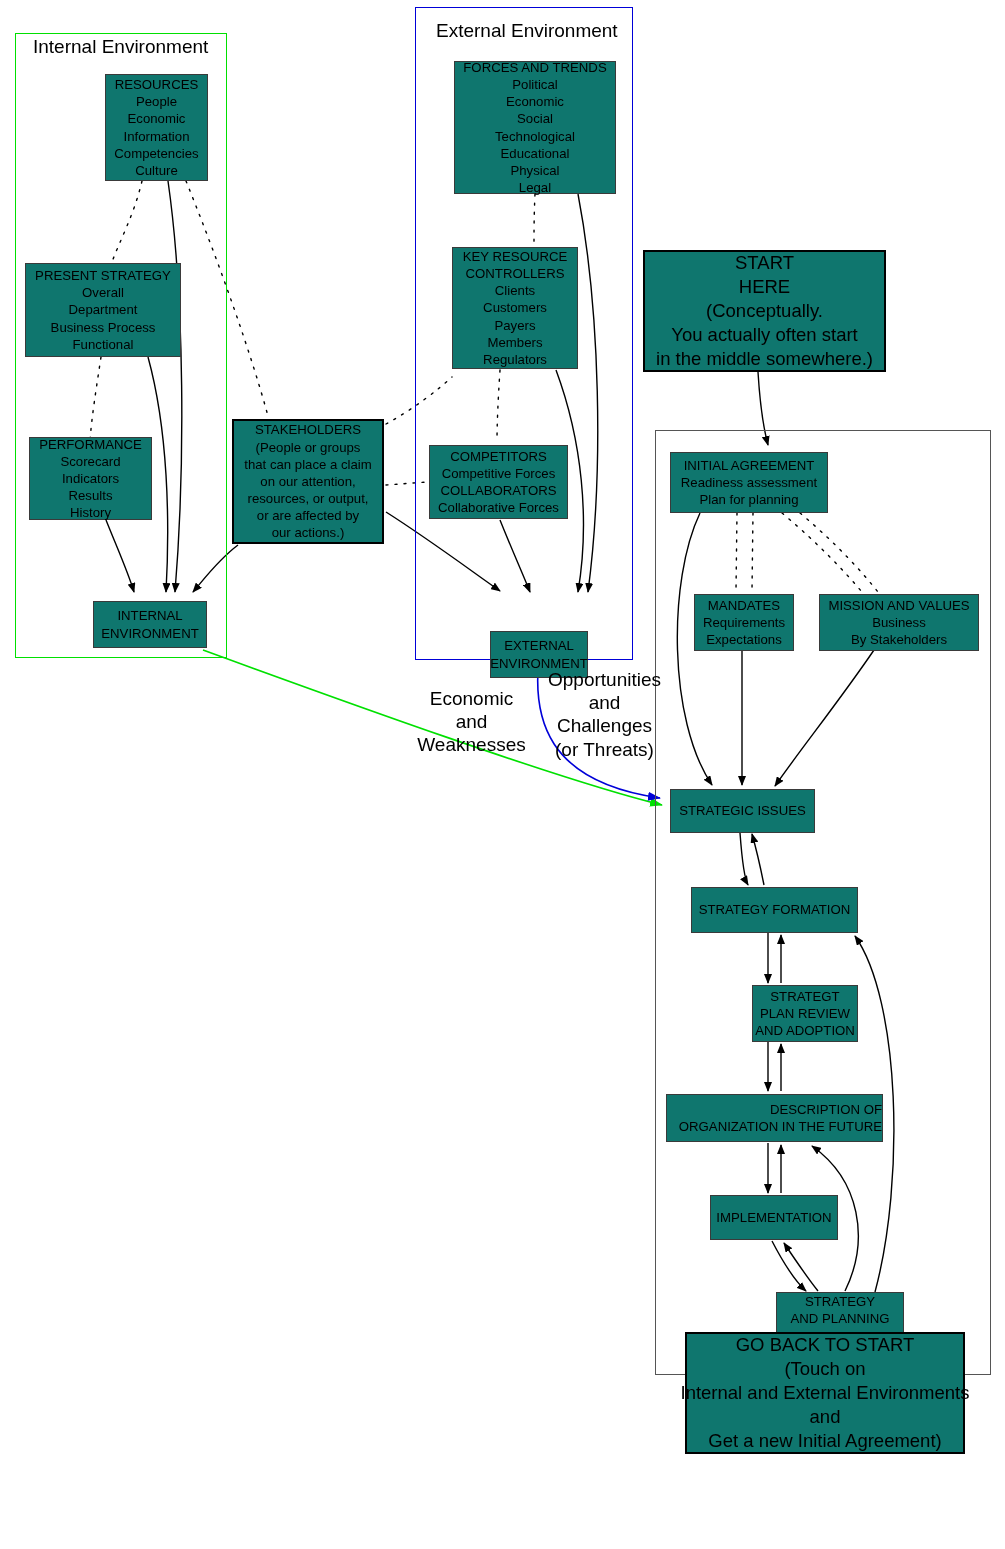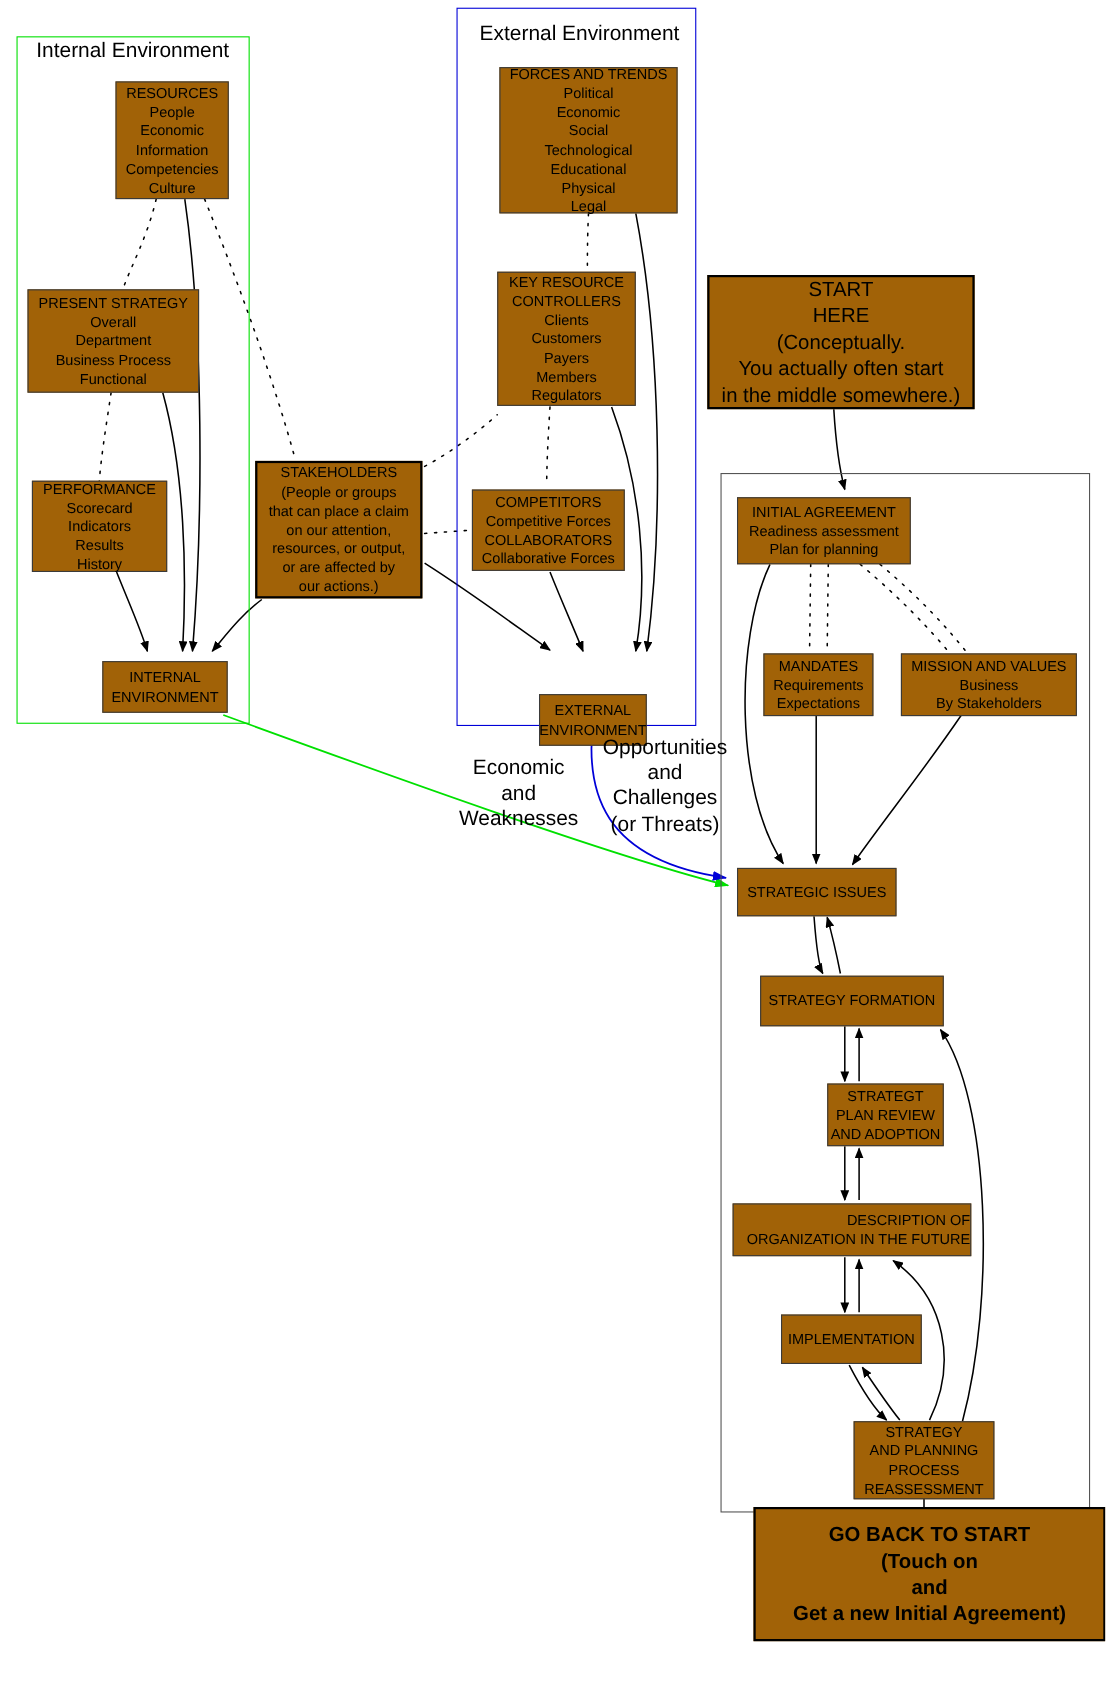--- a/index.html
+++ b/index.html
@@ -1,19 +1,19 @@
 <!DOCTYPE html>
 <html><head>
 <meta charset="utf-8">
 <style>
   html,body{margin:0;padding:0;background:#ffffff;}
   body{font-family:"Liberation Sans", sans-serif;}
   #stage{position:relative;width:1005px;height:1549px;background:#fff;overflow:hidden;}
   svg{position:absolute;left:0;top:0;width:1005px;height:1549px;}
-  .node{position:absolute;box-sizing:border-box;background:#a16207;border:1.4px solid #3a3a3a;
+  .node{position:absolute;box-sizing:border-box;background:#0f766e;border:1.4px solid #3a3a3a;
         display:flex;flex-direction:column;align-items:center;justify-content:center;
         text-align:center;color:#000;line-height:1.30;}
   .node .ln{display:block;white-space:nowrap;}
   .n-sm{font-size:13.2px;}
   .n-lg{font-size:18.5px;}
   .thick{border:2.6px solid #000;}
   .cluster{position:absolute;box-sizing:border-box;background:transparent;}
   .cl-green{border:1.6px solid #00e000;}
   .cl-blue{border:1.6px solid #0000d8;}
   .cl-grey{border:1.4px solid #555;}
@@ -236,23 +236,24 @@
     <span class="ln">IMPLEMENTATION</span>
   </div>
 
   <div class="node n-sm" style="left:776px;top:1292px;width:128px;height:71px;">
     <span class="ln">STRATEGY</span>
     <span class="ln">AND PLANNING</span>
     <span class="ln">PROCESS</span>
     <span class="ln">REASSESSMENT</span>
   </div>
 
-  <div class="node n-lg thick" style="left:685px;top:1370px;width:320px;height:122px;font-weight:bold;">
+  <div class="node n-lg thick" style="left:685px;top:1332px;width:280px;height:122px;">
     <span class="ln">GO BACK TO START</span>
     <span class="ln">(Touch on</span>
+    <span class="ln">Internal and External Environments</span>
     <span class="ln">and</span>
     <span class="ln">Get a new Initial Agreement)</span>
   </div>
 
   <div class="edgelbl" style="left:414px;top:687px;width:115px;">
     <div>Economic</div>
     <div>and</div>
     <div>Weaknesses</div>
   </div>
 

